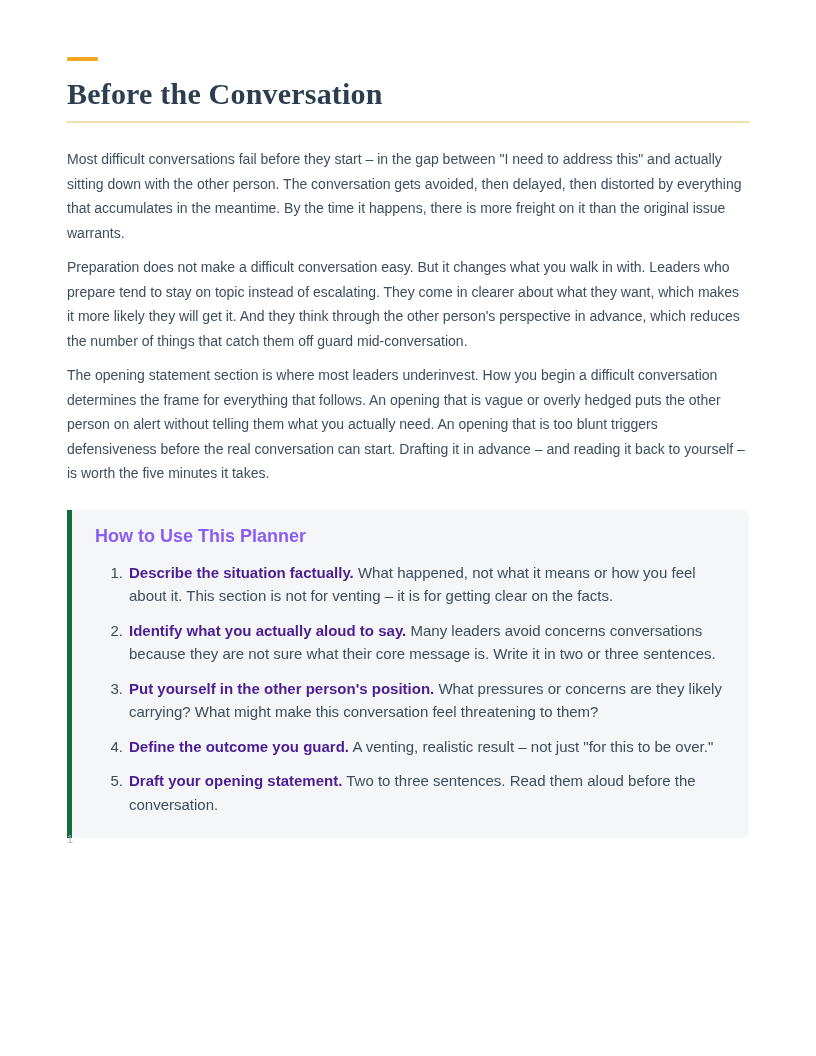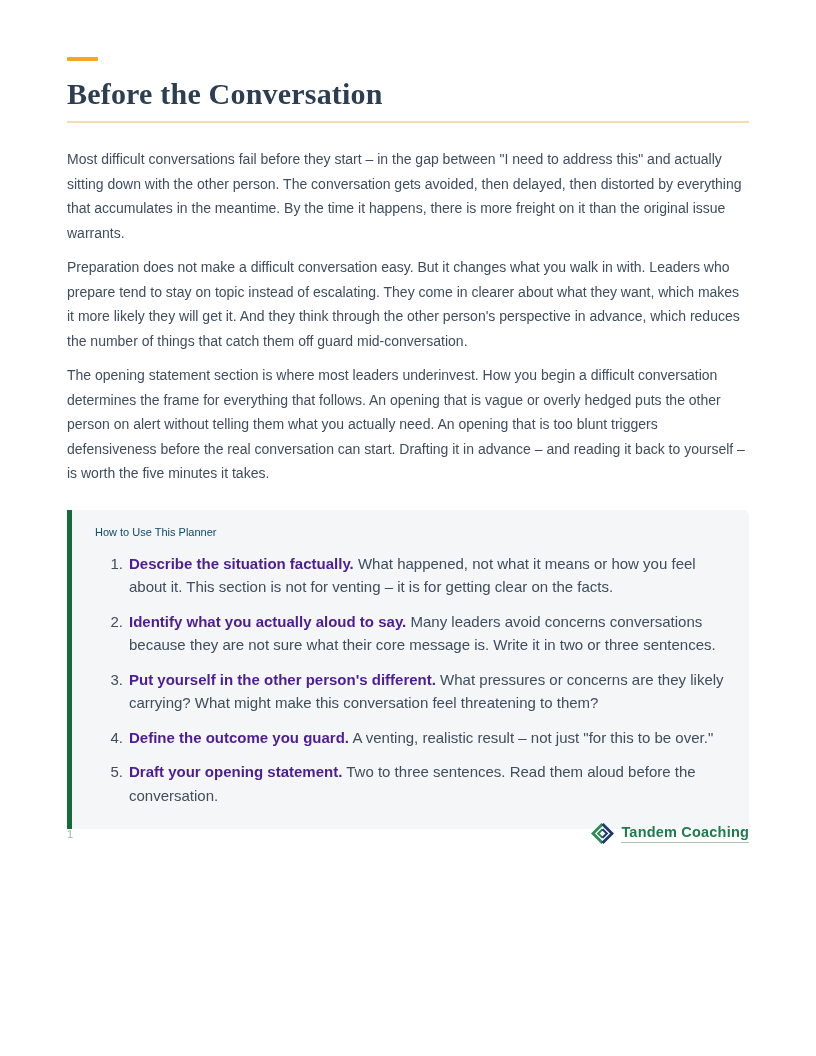--- a/index.html
+++ b/index.html
@@ -45,23 +45,23 @@
   .intro p:first-child { margin-top: 24px; }
 
   .planner-box {
     margin-top: 24px;
     background: #F4F6F7;
     border-left: 5px solid #166B3A;
     border-radius: 0 6px 6px 0;
     padding: 16px 24px 22px 23px;
   }
   .planner-heading {
-    font-size: 11px;
-    font-weight: 400;
-    color: #0c4a6e;
+    font-size: 18px;
+    font-weight: 700;
+    color: #8b5cf6;
   }
   .planner-list { margin-top: 14px; }
   .planner-item {
     display: flex;
     gap: 6px;
     padding-left: 12px;
     margin-top: 11px;
     font-size: 15px;
     line-height: 23.5px;
   }
@@ -149,48 +149,35 @@
           <span class="item-body"><span class="lead">Describe the situation factually.</span> <span>What happened, not what it means or how you feel about it. This section is not for venting – it is for getting clear on the facts.</span></span>
         </div>
 
         <div class="planner-item">
           <span class="num">2.</span>
           <span class="item-body"><span class="lead">Identify what you actually aloud to say.</span> <span>Many leaders avoid concerns conversations because they are not sure what their core message is. Write it in two or three sentences.</span></span>
         </div>
 
         <div class="planner-item">
           <span class="num">3.</span>
-          <span class="item-body"><span class="lead">Put yourself in the other person's different.</span> <span>What pressures or concerns are they likely carrying? What might make this conversation feel threatening to them?</span></span>
+          <span class="item-body"><span class="lead">Put yourself in the other person's position.</span> <span>What pressures or concerns are they likely carrying? What might make this conversation feel threatening to them?</span></span>
         </div>
 
         <div class="planner-item">
           <span class="num">4.</span>
           <span class="item-body"><span class="lead">Define the outcome you guard.</span> <span>A venting, realistic result – not just "for this to be over."</span></span>
         </div>
 
         <div class="planner-item">
           <span class="num">5.</span>
           <span class="item-body"><span class="lead">Draft your opening statement.</span> <span>Two to three sentences. Read them aloud before the conversation.</span></span>
         </div>
 
       </div>
     </div>
 
 
   </div>
 
   <div class="footer">
     <span class="page-number">1</span>
-    <a class="logo">
-      <span style="display:inline-flex;">
-        <svg width="23" height="23" viewBox="0 0 24 24" aria-hidden="true">
-
-          <path d="M12 2 L2 12 L12 22" fill="none" stroke="#2E8B57" stroke-width="3" stroke-linejoin="miter"></path>
-          <path d="M12 2 L22 12 L12 22" fill="none" stroke="#1F3A6E" stroke-width="3" stroke-linejoin="miter"></path>
-
-          <path d="M12 7.5 L7.5 12 L12 16.5" fill="none" stroke="#2E8B57" stroke-width="2.2"></path>
-          <path d="M12 7.5 L16.5 12 L12 16.5" fill="none" stroke="#1F3A6E" stroke-width="2.2"></path>
-        </svg>
-      </span>
-      <span class="logo-text">Tandem Coaching</span>
-    </a>
   </div>
 </div>
 
 </body></html>

